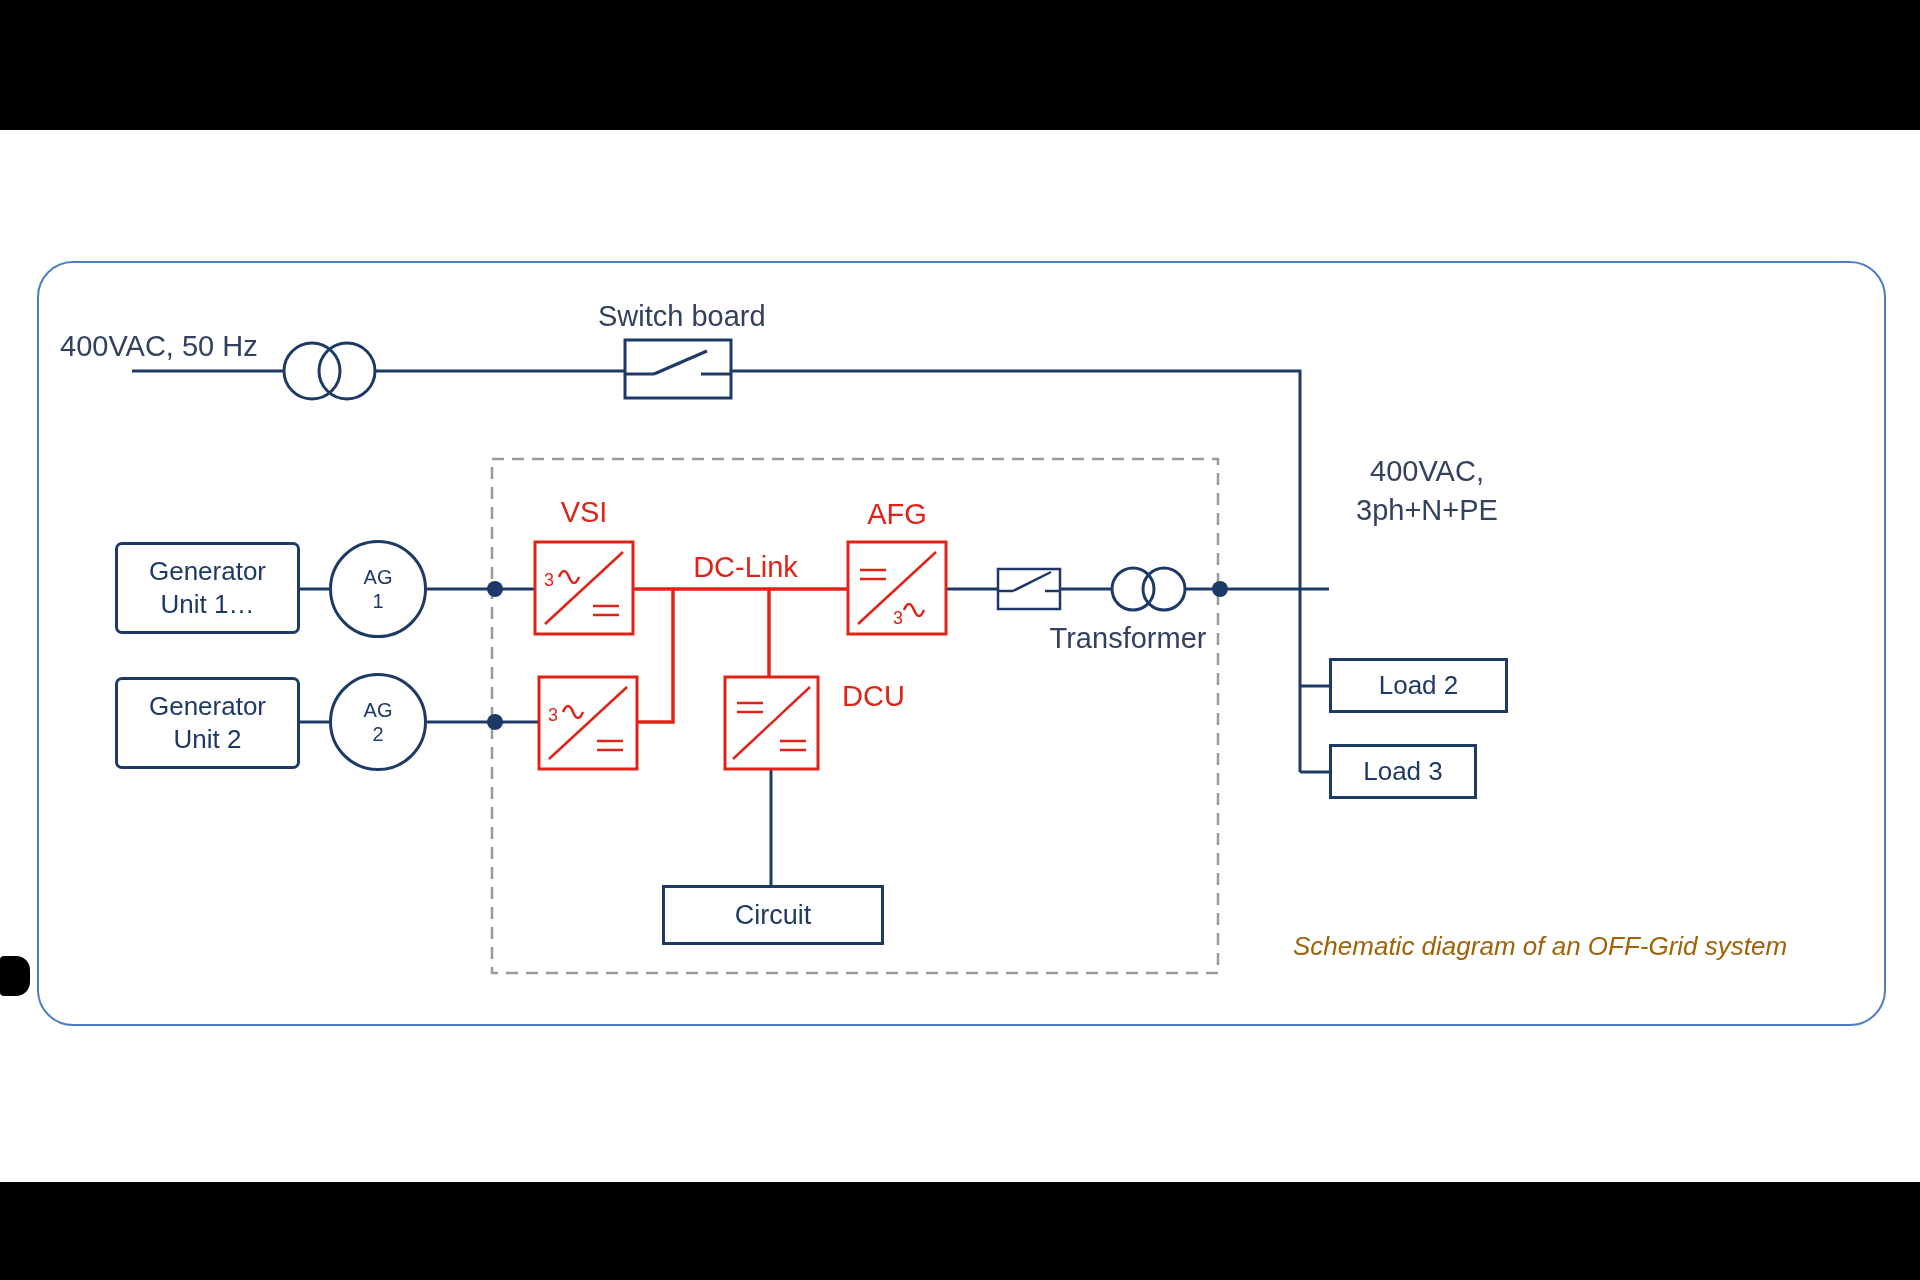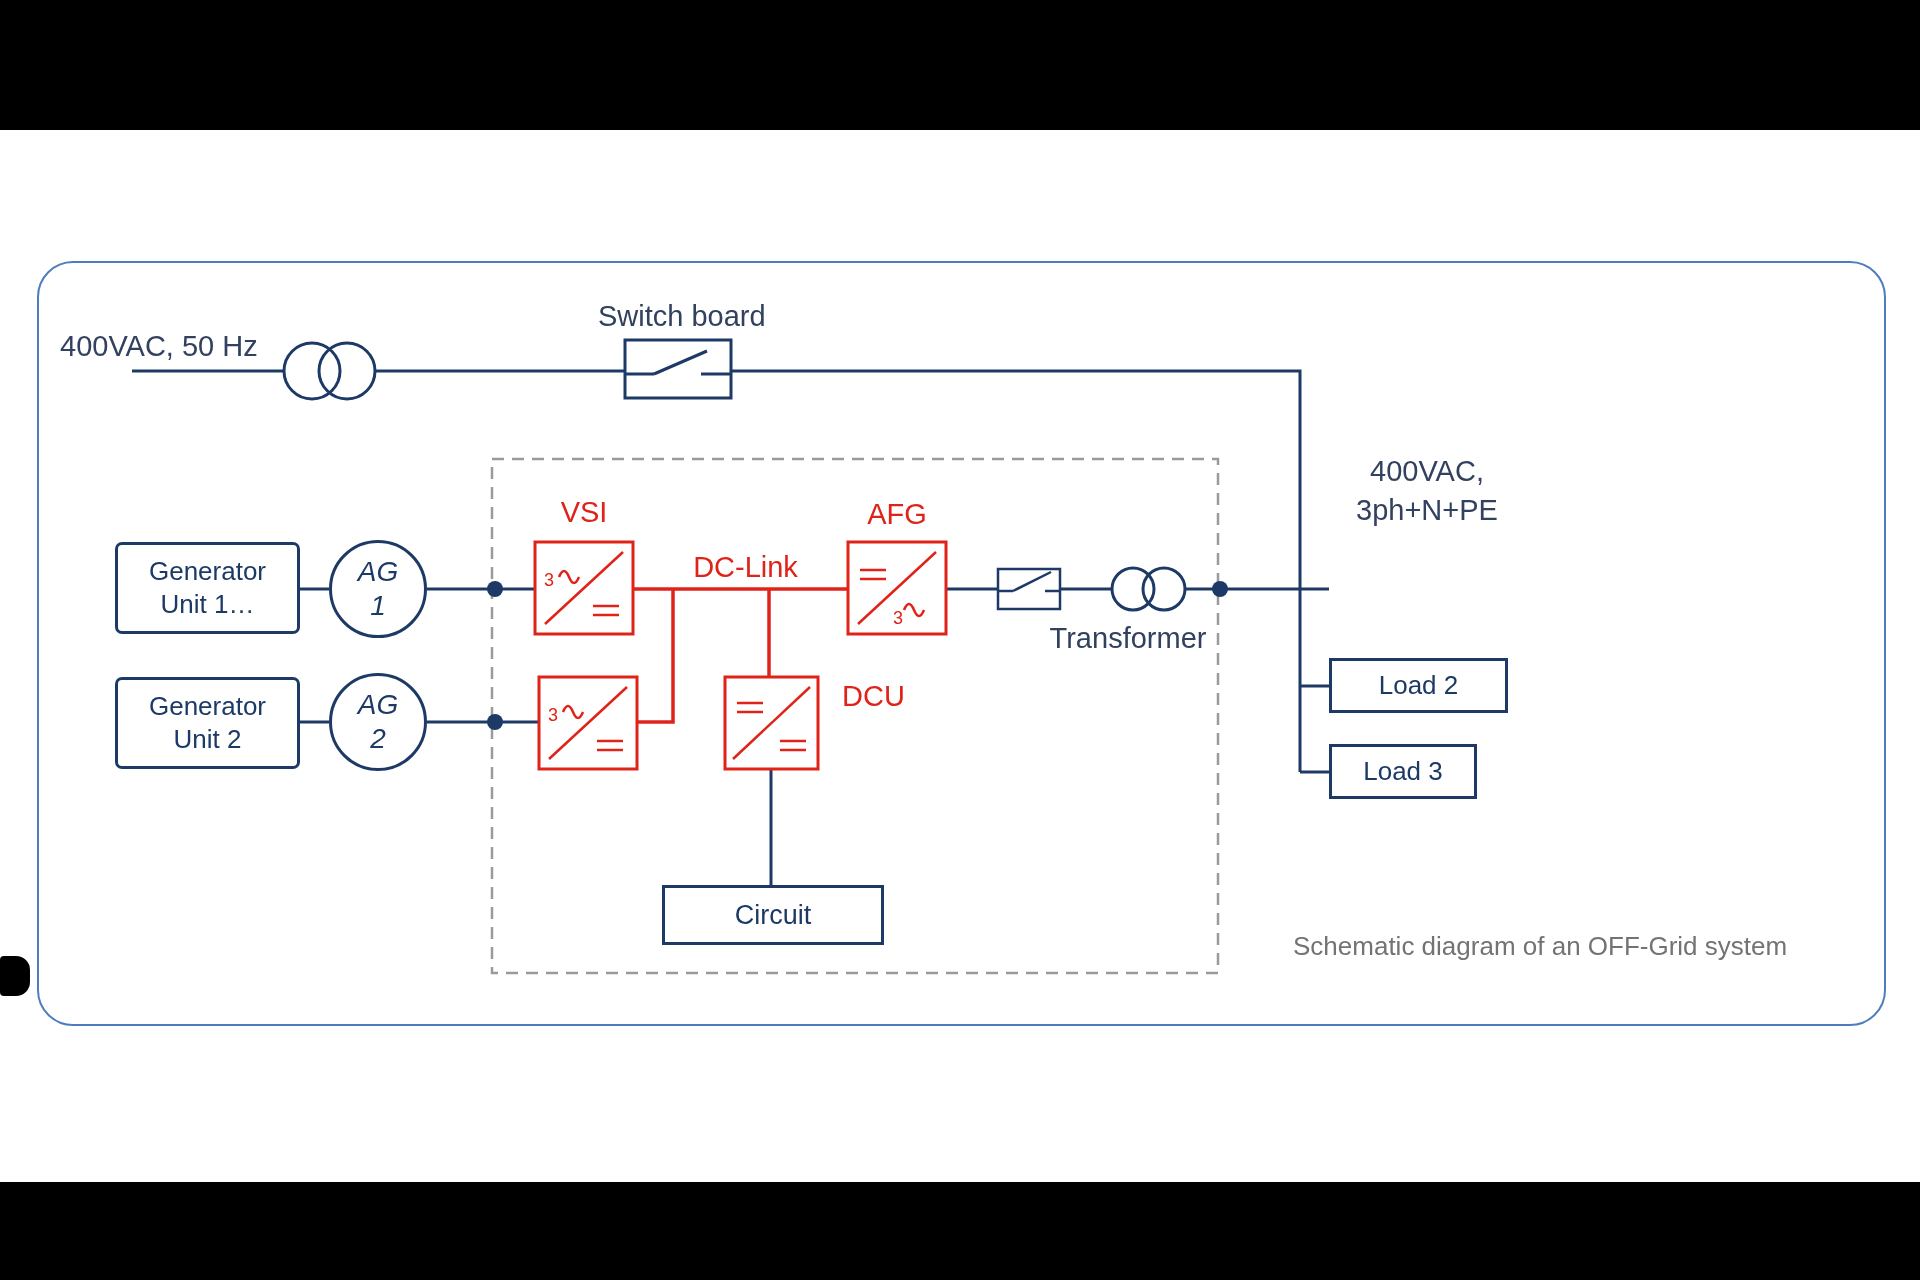--- a/index.html
+++ b/index.html
@@ -19,23 +19,23 @@
   .lbl { position:absolute; color:#31415f; font-size:29px; line-height:1.32; white-space:nowrap; }
   .center { text-align:center; }
   .red { color:#e02318; }
   .block { display:block; }
   .box {
     position:absolute; border:3px solid #1d3a66; background:#fff;
     display:flex; align-items:center; justify-content:center;
     text-align:center; color:#1d3a66; font-size:26px; line-height:1.28;
   }
   .rounded { border-radius:7px; }
-  .circle { border-radius:50%; font-size:28px; line-height:1.2;font-style:italic; }
+  .circle { border-radius:50%; font-size:20px; line-height:1.2; }
   .battery { font-size:27px; }
-  .caption { position:absolute; left:1293px; top:931px; color:#737373; font-size:26px; white-space:nowrap; }
+  .caption { position:absolute; left:1293px; top:931px; color:#a16207; font-size:26px; white-space:nowrap;font-style:italic; }
   .blob { position:absolute; left:0; top:956px; width:30px; height:40px; background:#000; border-radius:4px 14px 14px 4px; }
   .svgtext { font-family:"Liberation Sans", sans-serif; font-size:18px; fill:#e02318; }
 </style>
 </head>
 <body>
 
 <div class="stage">
 
   <div class="bar bar-top"></div>
   <div class="bar bar-bottom"></div>

